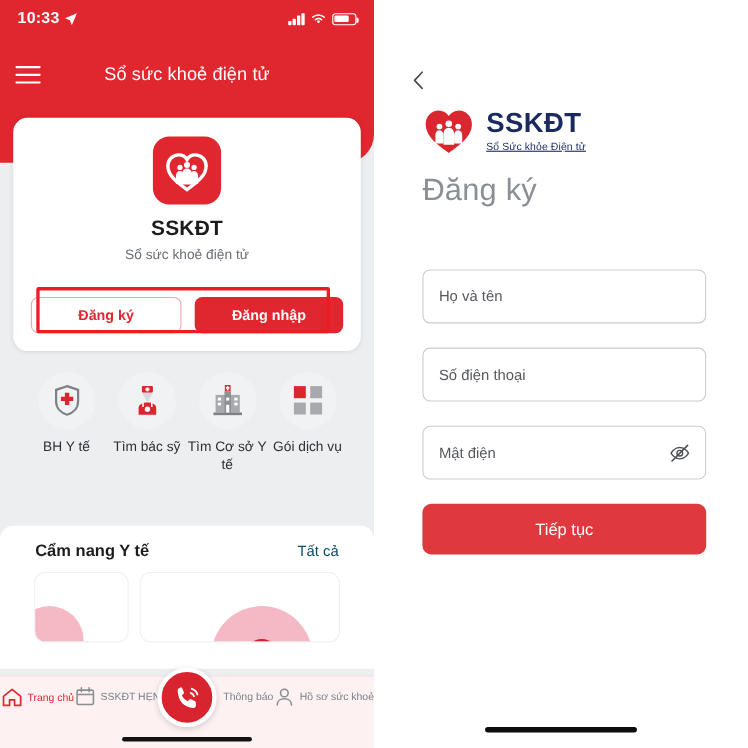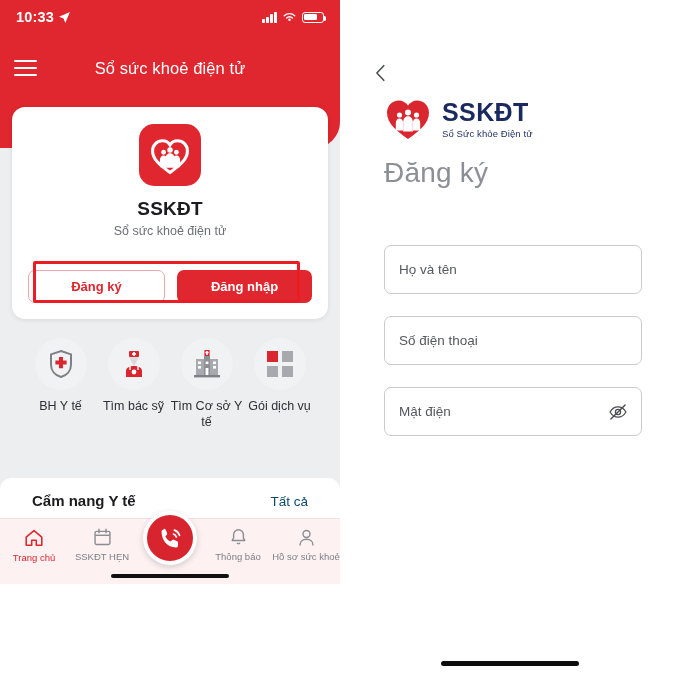--- a/index.html
+++ b/index.html
@@ -5,21 +5,21 @@
   * { box-sizing: border-box; margin: 0; padding: 0; }
   html, body {
     width: 680px; height: 680px;
     font-family: "Liberation Sans", "DejaVu Sans", sans-serif;
     background: #ffffff; overflow: hidden;
   }
   #root { position: relative; width: 680px; height: 680px; display: flex; }
 
   
   .phone-left {
-    position: relative; width: 340px; height: 584px;
+    position: relative; width: 340px; height: 680px;
     background: #eceef0; overflow: hidden;
   }
   .red-header {
     position: absolute; top: 0; left: 0; width: 340px; height: 148px;
     background: #e0262f; border-bottom-left-radius: 0; border-bottom-right-radius: 26px;
   }
   .statusbar {
     position: absolute; top: 0; left: 0; width: 340px; height: 34px;
     display: flex; align-items: center; justify-content: space-between;
     padding: 0 16px; color: #fff;
@@ -93,41 +93,41 @@
   .gcard.wide { width: 196px; }
   .gcard .blob { position: absolute; border-radius: 50%; background: #f4b9c4; }
   .g1 .blob { width: 62px; height: 62px; left: -18px; top: 30px; }
   .g2 .blob { width: 92px; height: 92px; left: 64px; top: 30px; }
   .g2 .blob2 { position:absolute; width: 30px; height: 30px; border-radius: 50%;
                background: #cf1f33; left: 95px; top: 60px; }
 
   .tabbar { position: absolute; bottom: 0; left: 0; width: 340px; height: 66px;
             background: #fdf1f2; display: flex; align-items: flex-start;
             padding-top: 8px; border-top: 1px solid #f0e2e3; }
-  .tab { flex: 1; display: flex; flex-direction: column; align-items: center;
+  .tab { flex: 1; display: flex; align-items: center;
          gap: 3px; cursor: pointer; }
   .tab-label { font-size: 9.5px; color: #7b7f85; white-space: nowrap; }
   .tab.active .tab-label { color: #e0262f; }
   .call-btn { position: absolute; left: 50%; transform: translateX(-50%); top: -8px;
               width: 54px; height: 54px; border-radius: 50%; background: #d8242e;
               display: flex; align-items: center; justify-content: center;
               border: 4px solid #fff; box-shadow: 0 2px 6px rgba(0,0,0,.16); cursor: pointer; }
   .home-bar-left { position: absolute; bottom: 6px; left: 50%; transform: translateX(-50%);
                    width: 118px; height: 4.5px; background: #111; border-radius: 3px; }
 
   
   .phone-right { position: relative; width: 340px; height: 680px; background: #fff; }
   .back-chev { position: absolute; top: 62px; left: 30px; width: 22px; height: 22px;
                cursor: pointer; }
   .brand { position: absolute; top: 96px; left: 44px; display: flex;
            align-items: center; gap: 10px; }
   .brand-text { display: flex; flex-direction: column; }
   .brand-main { font-size: 25px; font-weight: 700; color: #1b2a5e; letter-spacing: .4px;
                 line-height: 1; }
-  .brand-sub { font-size: 9.5px; color: #1b2a5e; margin-top: 3px; letter-spacing: .1px; }
+  .brand-sub { font-size: 9.5px; color: #1b2a5e; margin-top: 3px; letter-spacing: .1px; text-decoration: underline; }
   .page-title { position: absolute; top: 157px; left: 44px; font-size: 28px;
                 color: #8b8f95; letter-spacing: .2px; }
   .page-sub { position: absolute; top: 201px; left: 44px; font-size: 13.5px; color: #84888e; }
 
   .form { position: absolute; top: 245px; left: 44px; width: 258px; }
   .field { position: relative; width: 258px; height: 49px; border: 1px solid #c9cbcd;
            border-radius: 7px; margin-bottom: 22px; display: flex; align-items: center;
            padding: 16px 14px; cursor: text; background: #fff; }
   .field-ph { font-size: 13.5px; color: #55585d; }
   .eye { position: absolute; right: 13px; top: 50%; transform: translateY(-50%);
@@ -348,18 +348,19 @@
         <span class="field-ph">Số điện thoại</span>
       </div>
       <div class="field">
         <span class="field-ph">Mật điện</span>
         <svg class="eye" viewBox="0 0 24 24">
           <path d="M2.5 12S6 5.8 12 5.8 21.5 12 21.5 12 18 18.2 12 18.2 2.5 12 2.5 12z" fill="none" stroke="#4a4d52" stroke-width="1.5"></path>
           <circle cx="12" cy="12" r="3.1" fill="none" stroke="#4a4d52" stroke-width="1.5"></circle>
           <path d="M3.5 20.5L20.5 3.5" stroke="#4a4d52" stroke-width="1.7" stroke-linecap="round"></path>
         </svg>
       </div>
+      <div class="submit">Tiếp tục</div>
     </div>
 
     <div class="home-bar-right"></div>
   </div>
 
 </div>
 
 </body></html>

